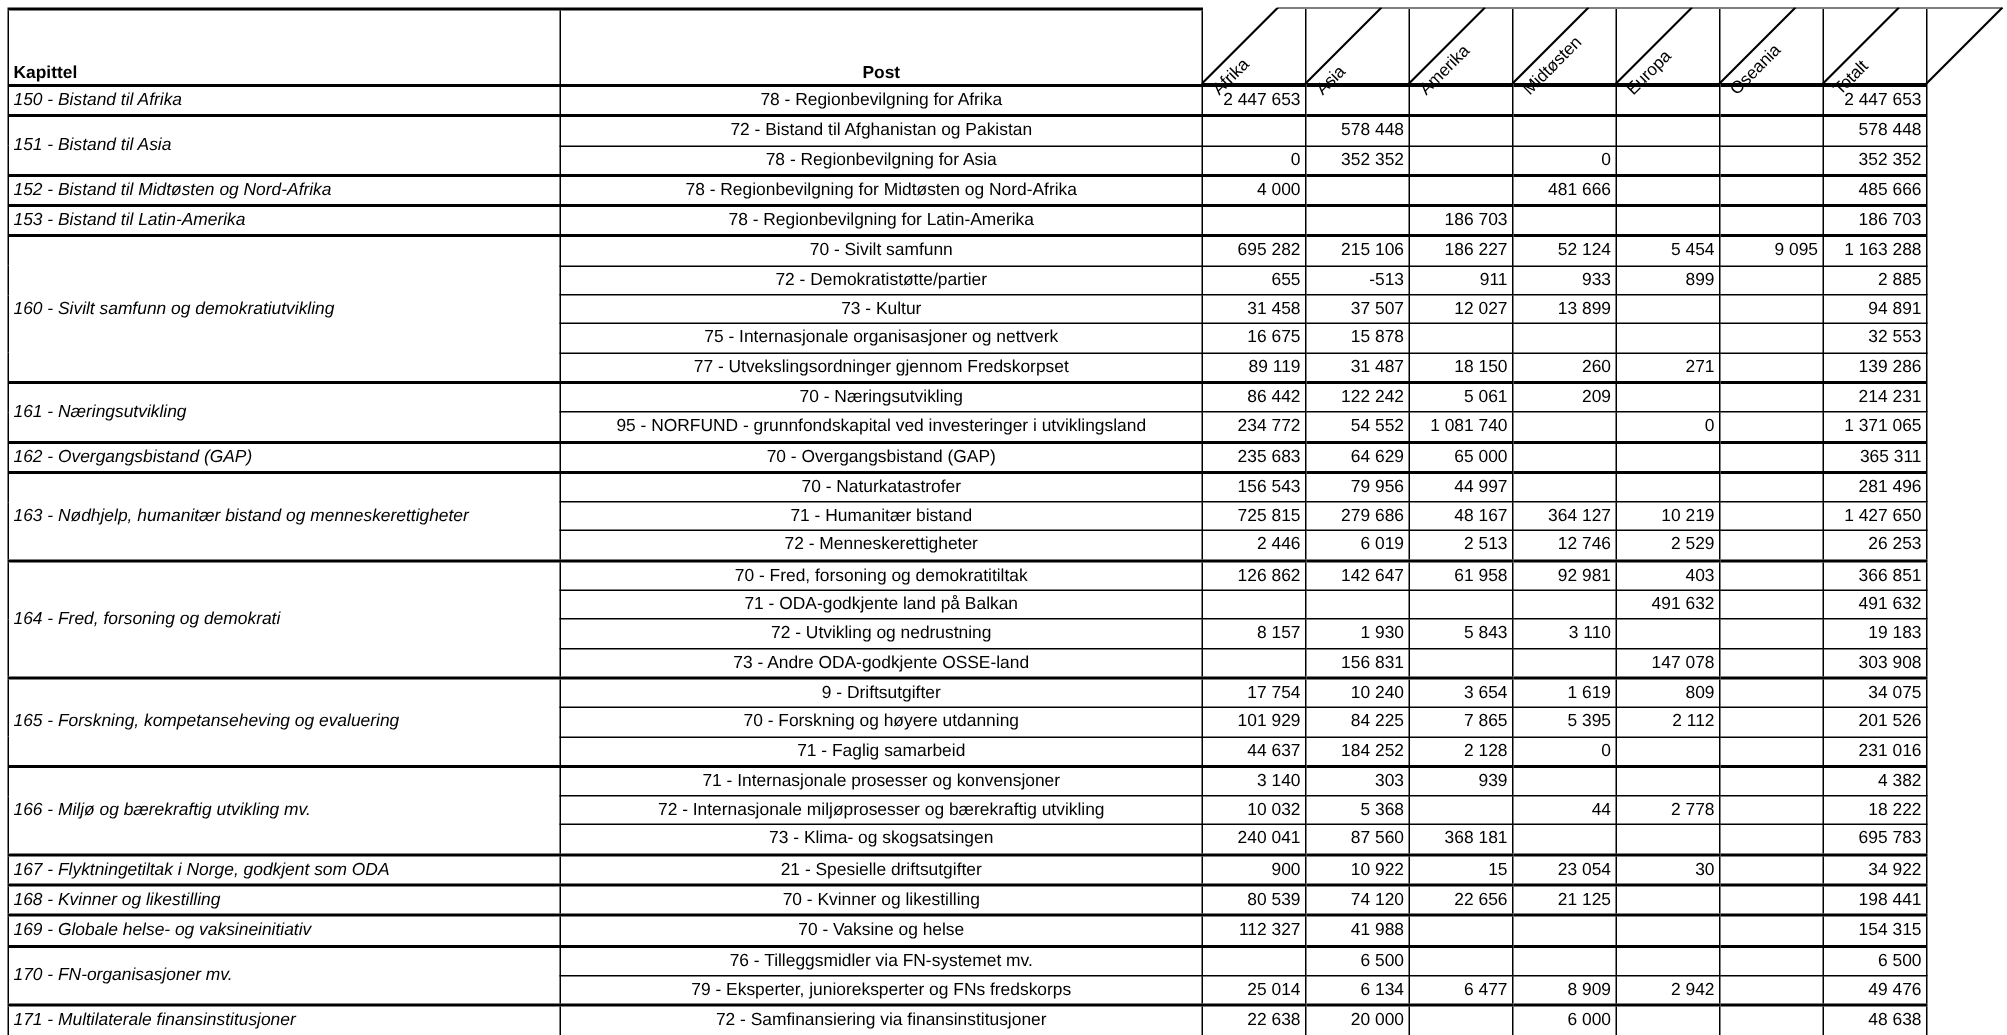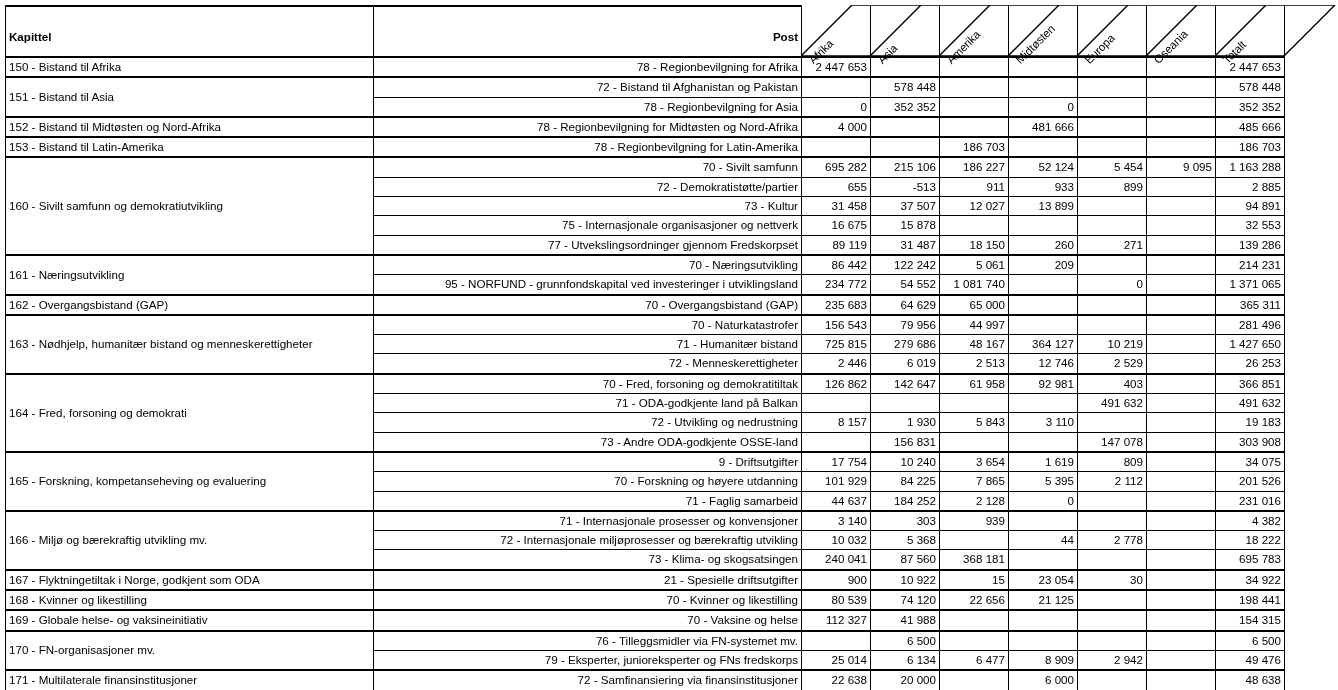--- a/index.html
+++ b/index.html
@@ -50,40 +50,40 @@
     padding: 0 3px;
     height: 18.3px;
     line-height: 18.3px;
     vertical-align: middle;
     overflow: hidden;
     white-space: nowrap;
     font-weight: normal;
     box-sizing: border-box;
   }
   .c-kap { width: 368px; text-align: left; }
-  .c-post { width: 428px; text-align: right; }
+  .c-post { width: 428px; text-align: center; }
   .c-num  { width: 69px;  text-align: right; padding-right: 4px; }
 
   
   tr.hdr-row td {
     font-weight: bold;
     height: 51px;
     vertical-align: bottom;
     line-height: 14px;
-    padding-bottom: 12px;
+    padding-bottom: 0;
     border-top: 2px solid #000;
   }
   tr.hdr-row td.c-num { border-left: 1px solid #000; border-right: 1px solid #000; }
   tr.hdr-row td.blank-diag { border-top: none; border-bottom: 1px solid #000; }
 
   
   tr.grp-start > td { border-top: 2px solid #000; }
 
   
-  td.kapcell { vertical-align: top; line-height: 18.3px; }
+  td.kapcell { vertical-align: top; line-height: 18.3px; font-style: italic; }
 </style>
 </head>
 <body>
 
 <div id="sheet">
 
   <div class="hdr-band">
     <svg width="537" height="51">
       <line x1="0" y1="51" x2="51" y2="0" stroke="#000" stroke-width="1.4"></line>
       <line x1="69" y1="51" x2="120" y2="0" stroke="#000" stroke-width="1.4"></line>

